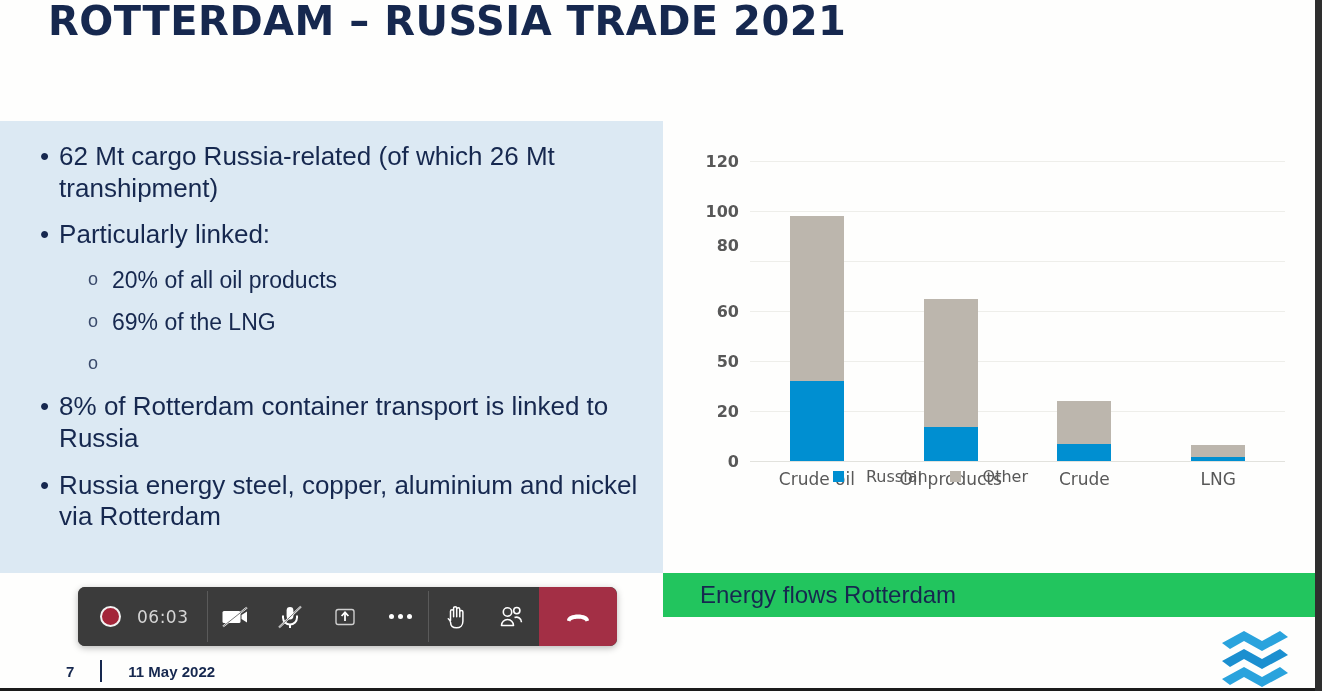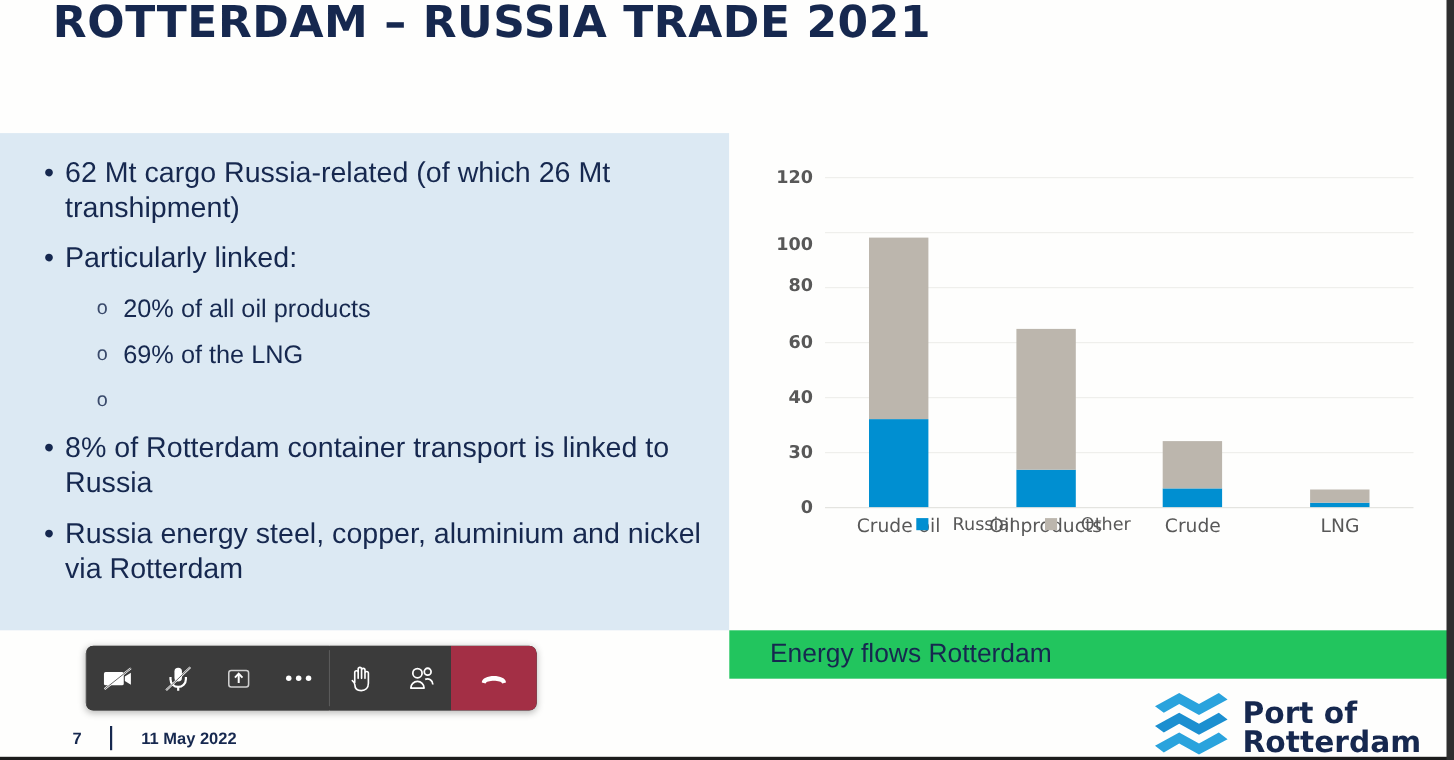--- a/index.html
+++ b/index.html
@@ -146,29 +146,29 @@
           <span class="b-text">Russia energy steel, copper, aluminium and nickel via Rotterdam</span>
         </div>
       </div>
   </div>
 
   <div id="chart-region">
     <div id="plot">
         <div class="gridline zero" style="top: 300px;"></div>
         <div class="ytick" style="top: 300px;">0</div>
         <div class="gridline" style="top: 250px;"></div>
-        <div class="ytick" style="top: 250px;">30</div>
+        <div class="ytick" style="top: 250px;">20</div>
         <div class="gridline" style="top: 200px;"></div>
-        <div class="ytick" style="top: 200px;">40</div>
+        <div class="ytick" style="top: 200px;">50</div>
         <div class="gridline" style="top: 150px;"></div>
         <div class="ytick" style="top: 150px;">60</div>
         <div class="gridline" style="top: 100px;"></div>
-        <div class="ytick" style="top: 98px;">80</div>
+        <div class="ytick" style="top: 84px;">80</div>
         <div class="gridline" style="top: 50px;"></div>
-        <div class="ytick" style="top: 50px; margin-top: 11px;">100</div>
+        <div class="ytick" style="top: 50px;">100</div>
         <div class="gridline" style="top: 0px;"></div>
         <div class="ytick" style="top: 0px;">120</div>
         <div class="bar-slot" style="left: 66.875px; height: 245px;">
           <div class="seg russian" style="height: 80px; bottom: 0px; background: rgb(0, 143, 209);"></div>
           <div class="seg other" style="height: 165px; bottom: 80px; background: rgb(188, 182, 173);"></div>
         </div>
         <div class="xlabel" style="left: 66.875px;">Crude oil</div>
         <div class="bar-slot" style="left: 200.625px; height: 162.5px;">
           <div class="seg russian" style="height: 33.75px; bottom: 0px; background: rgb(0, 143, 209);"></div>
           <div class="seg other" style="height: 128.75px; bottom: 33.75px; background: rgb(188, 182, 173);"></div>
@@ -202,37 +202,37 @@
   </div>
 
   <div id="logo">
     <span>
       <svg width="74" height="62" viewBox="0 0 74 62">
         <path d="M4 14 L26 2 L44 12 L62 2 L70 8 L44 22 L26 12 L12 20 Z" fill="#2aa3dd"></path>
         <path d="M4 32 L26 20 L44 30 L62 20 L70 26 L44 40 L26 30 L12 38 Z" fill="#1b8fd0"></path>
         <path d="M4 50 L26 38 L44 48 L62 38 L70 44 L44 58 L26 48 L12 56 Z" fill="#2aa3dd"></path>
       </svg>
     </span>
-    <span id="logo-text">
-      <span>Port of</span><br>
-      <span>Rotterdam</span>
-    </span>
   </div>
 
   <div id="footer">
     <span>7</span>
     <span id="footer-divider"></span>
     <span>11 May 2022</span>
   </div>
 
   <div id="bottom-edge"></div>
   <div id="right-edge"></div>
 
   <div id="call-toolbar">
 
+    <div class="tb-group" id="rec-group">
+      <span id="rec-dot"></span>
+      <span id="rec-time">06:03</span>
+    </div>
     <div class="tb-sep"></div>
 
     <div class="tb-group">
       <div class="tb-btn">
         <svg width="30" height="30" viewBox="0 0 30 30">
           <path d="M4 9 h15 a1.5 1.5 0 0 1 1.5 1.5 v9 A1.5 1.5 0 0 1 19 21 H4 A1.5 1.5 0 0 1 2.5 19.5 v-9 A1.5 1.5 0 0 1 4 9 Z" fill="#fff"></path>
           <path d="M21.5 13 L27 9.5 v11 L21.5 17 Z" fill="#fff"></path>
           <line x1="3" y1="24.5" x2="27" y2="5.5" stroke="#fff" stroke-width="1.9"></line>
           <line x1="3" y1="24.5" x2="27" y2="5.5" stroke="#3b3b3b" stroke-width="0.7"></line>
         </svg>

